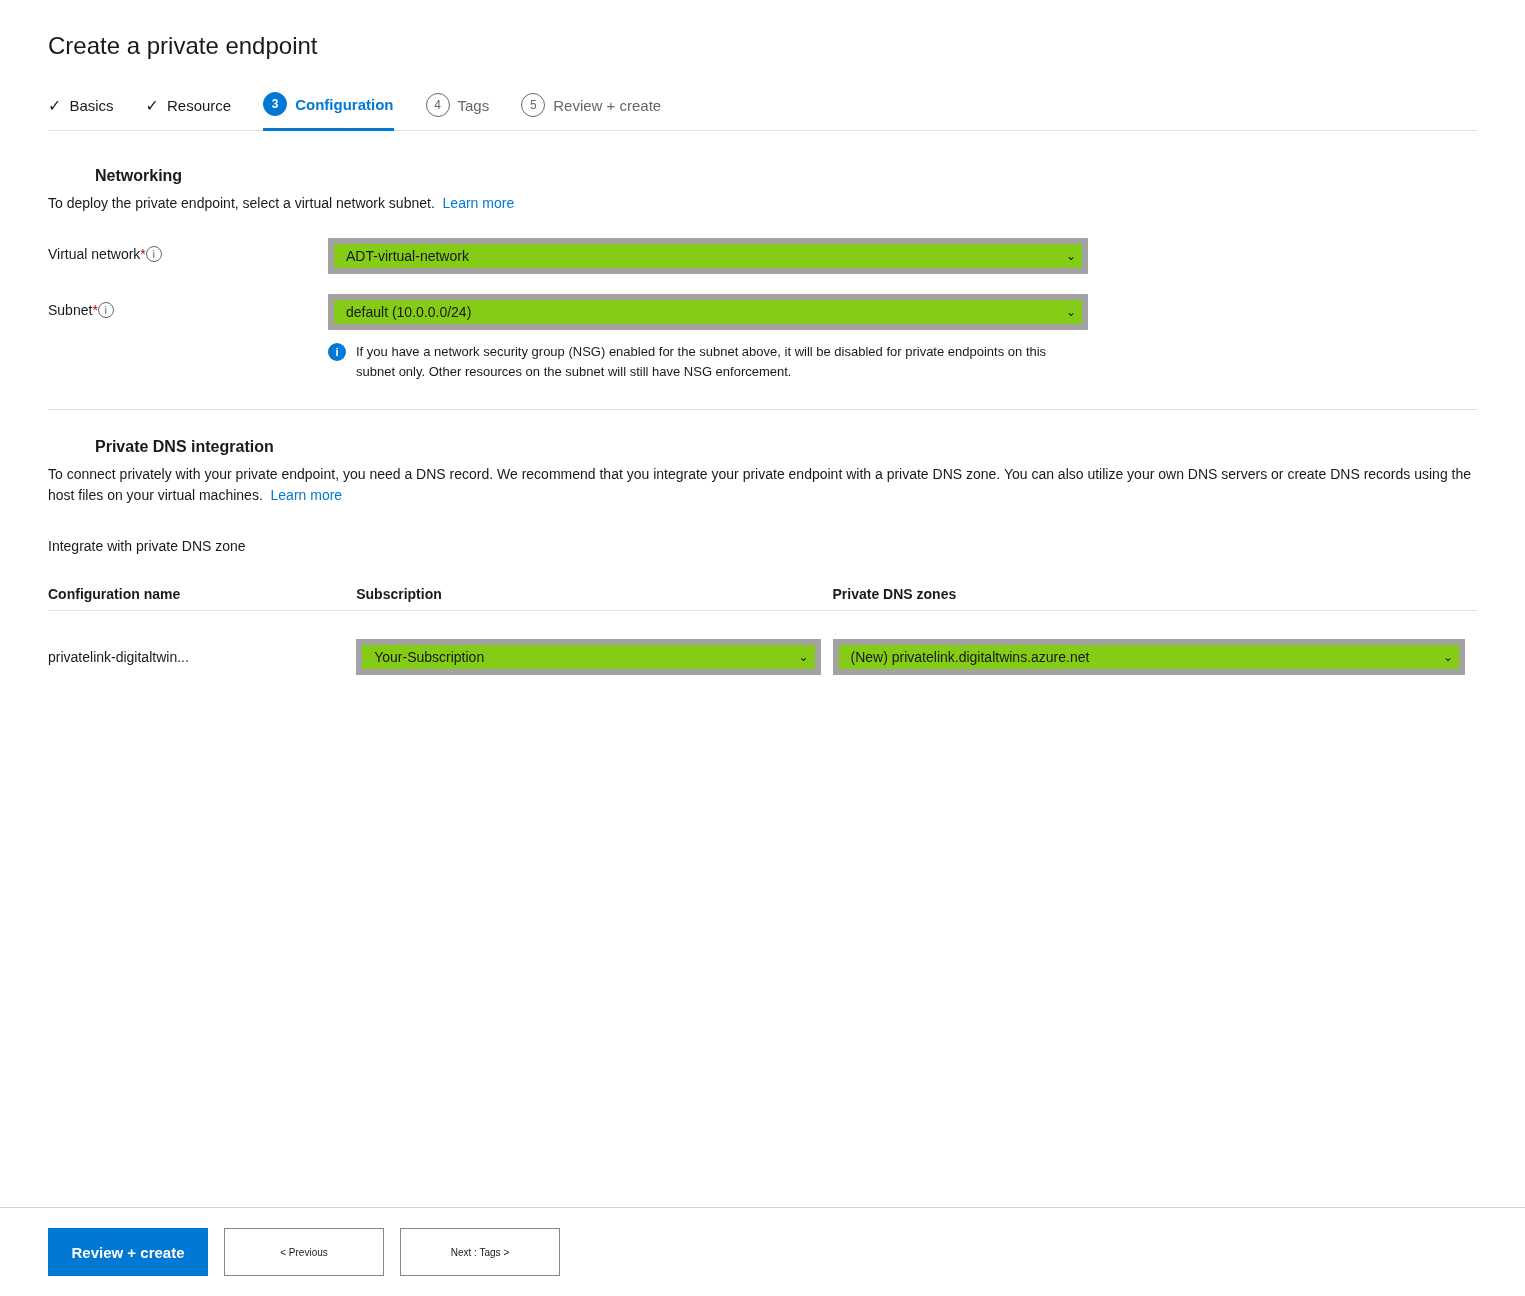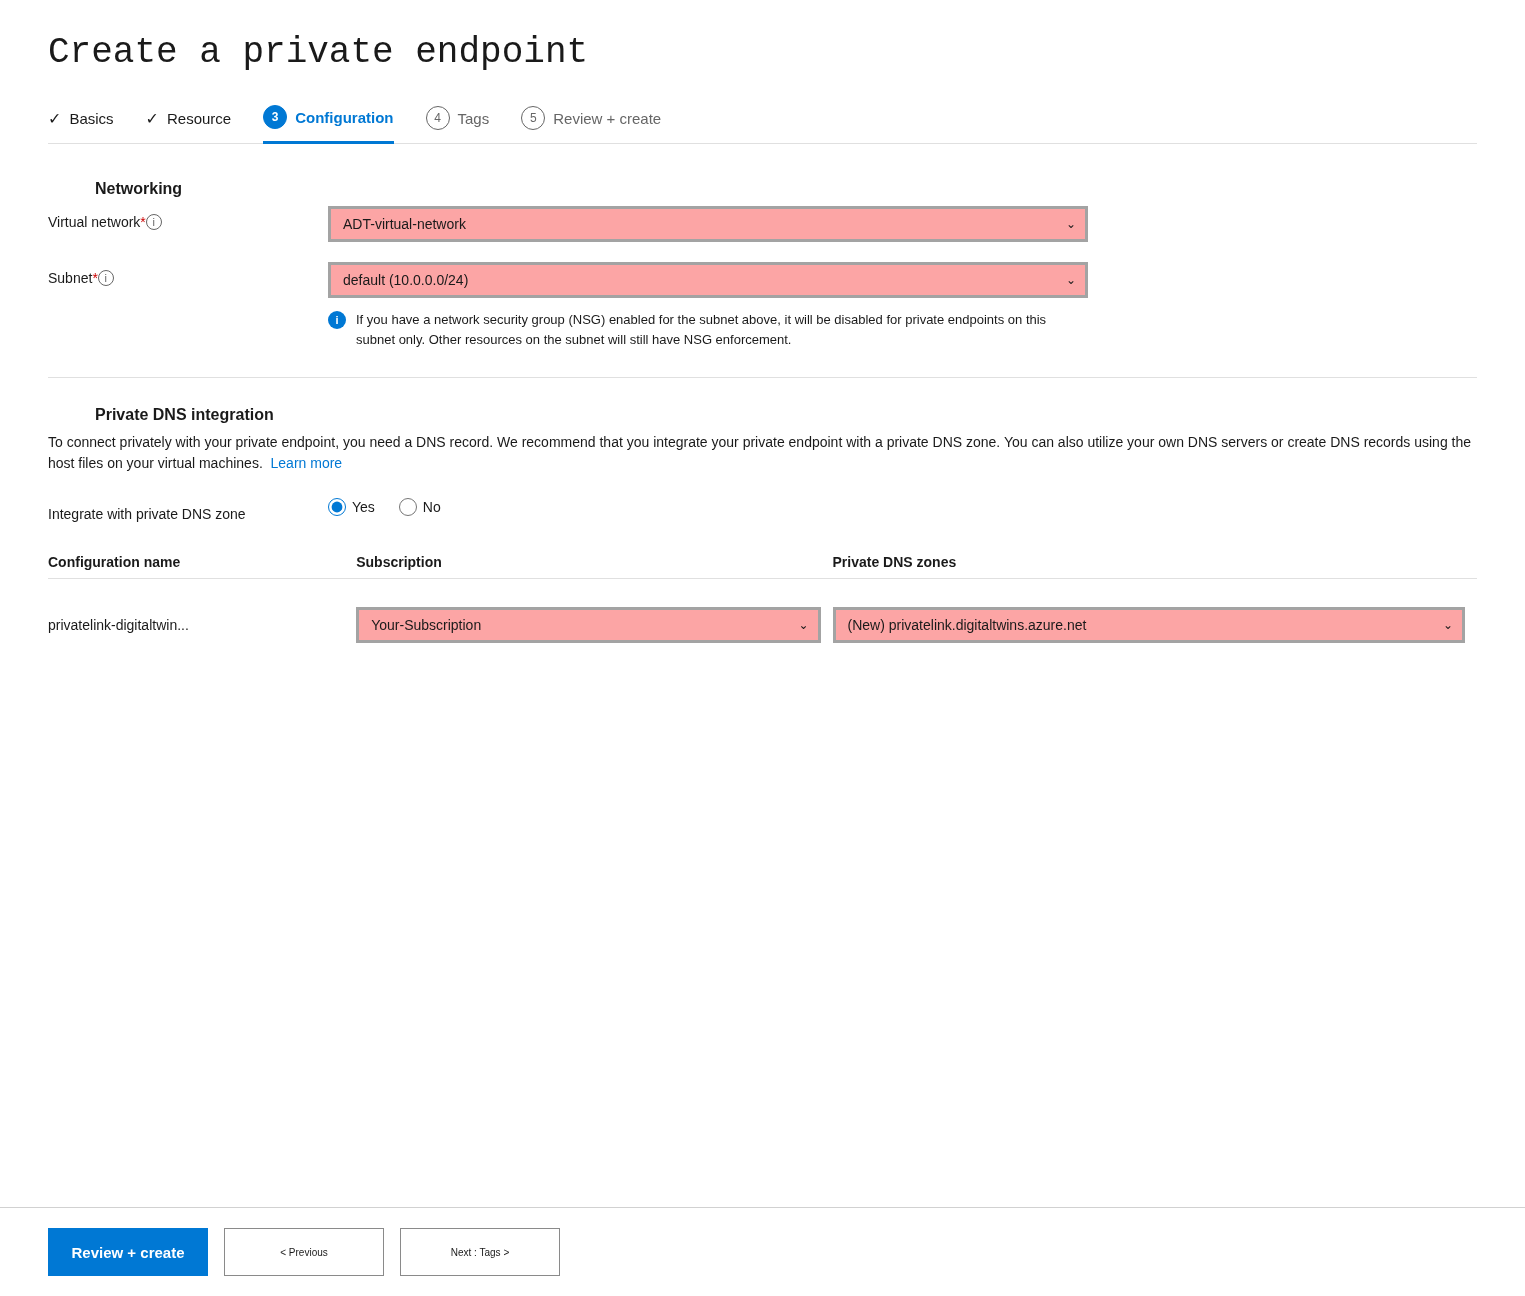--- a/index.html
+++ b/index.html
@@ -8,25 +8,24 @@
       font-size: 14px;
       color: #1a1a1a;
       background: #fff;
       width: 1525px;
       min-height: 1296px;
     }
     .page-container {
       padding: 32px 48px 0 48px;
     }
     .page-title {
-      font-size: 36px;
+      font-size: 24px;
       font-weight: 300;
       color: #1a1a1a;
       margin-bottom: 32px;
-      font-family: Liberation Mono, monospace;
     }
     
     .wizard-steps {
       display: flex;
       align-items: center;
       gap: 32px;
       margin-bottom: 36px;
       border-bottom: 1px solid #e0e0e0;
       padding-bottom: 0;
     }
@@ -122,22 +121,22 @@
       color: #666;
       cursor: pointer;
     }
     .form-control {
       flex: 1;
       max-width: 760px;
     }
     .select-box {
       width: 100%;
       height: 36px;
-      border: 3px solid #a3a3a3;
-      background: #fca5a5;
+      border: 6px solid #a3a3a3;
+      background: #84cc16;
       padding: 0 36px 0 12px;
       font-size: 14px;
       color: #1a1a1a;
       appearance: none;
       cursor: pointer;
       position: relative;
     }
     .select-wrapper {
       position: relative;
       width: 100%;
@@ -300,20 +299,24 @@
         <span>5</span>
       </div>
       <span>Review + create</span>
     </div>
   </div>
 
   <div class="content-area">
 
     <div>
       <div class="section-title">Networking</div>
+      <div class="section-desc">
+        <span>To deploy the private endpoint, select a virtual network subnet.</span>
+        &nbsp;<a class="link">Learn more</a>
+      </div>
 
       <div class="form-row">
         <div class="form-label">
           <span>Virtual network</span>
           <span class="required-star">*</span>
           <span class="info-icon">i</span>
         </div>
         <div class="form-control">
           <div class="select-wrapper">
             <select class="select-box">
@@ -350,32 +353,20 @@
     <div>
       <div class="section-title">Private DNS integration</div>
       <div class="section-desc">
         <span>To connect privately with your private endpoint, you need a DNS record. We recommend that you integrate your private endpoint with a private DNS zone. You can also utilize your own DNS servers or create DNS records using the host files on your virtual machines.</span>
         &nbsp;<a class="link">Learn more</a>
       </div>
 
       <div class="form-row">
         <div class="form-label">
           <span>Integrate with private DNS zone</span>
-        </div>
-        <div class="form-control">
-          <div class="radio-group">
-            <label class="radio-option">
-              <input type="radio" class="radio-input" name="integrate_dns" checked="" style="">
-              <span>Yes</span>
-            </label>
-            <label class="radio-option">
-              <input type="radio" class="radio-input" name="integrate_dns" style="">
-              <span>No</span>
-            </label>
-          </div>
         </div>
       </div>
 
       <table class="dns-table">
         <thead>
           <tr>
             <th class="config-name">Configuration name</th>
             <th class="sub-col">Subscription</th>
             <th class="zone-col">Private DNS zones</th>
           </tr>

